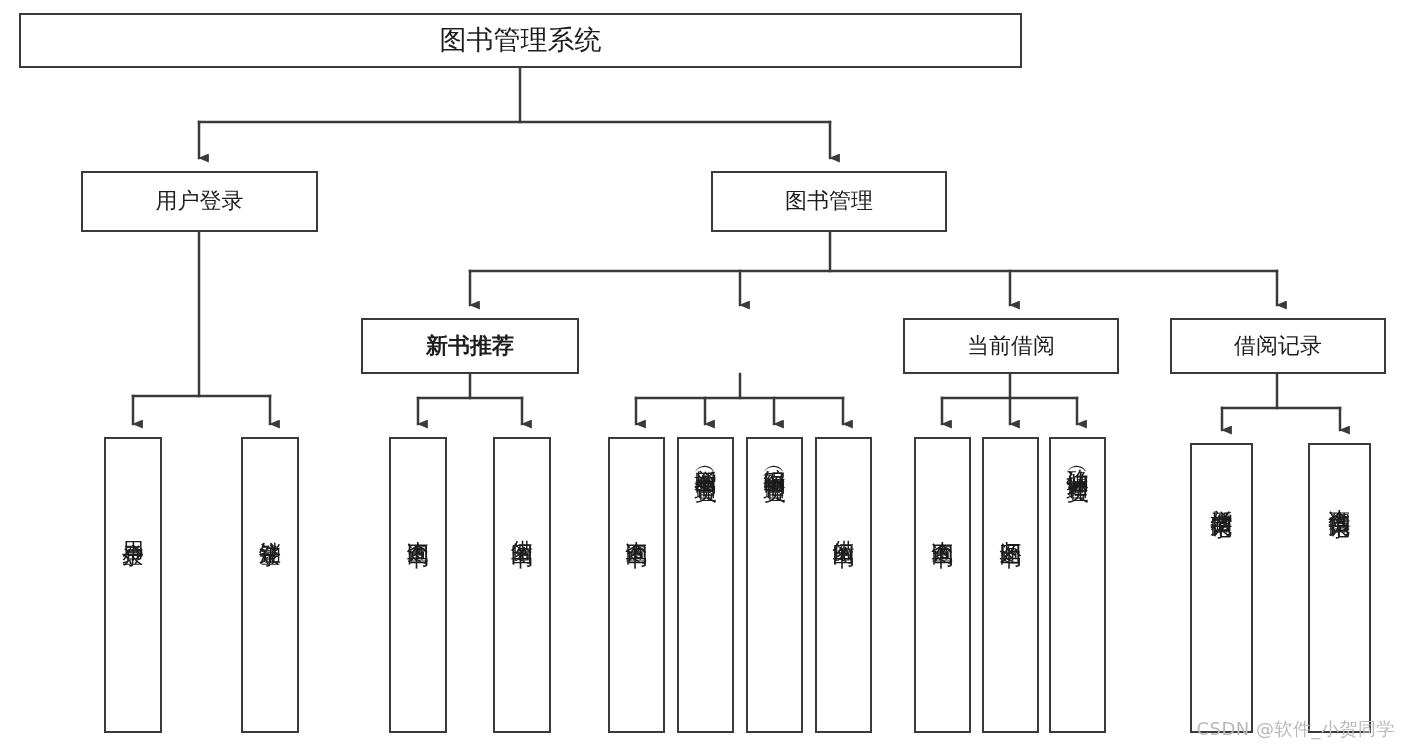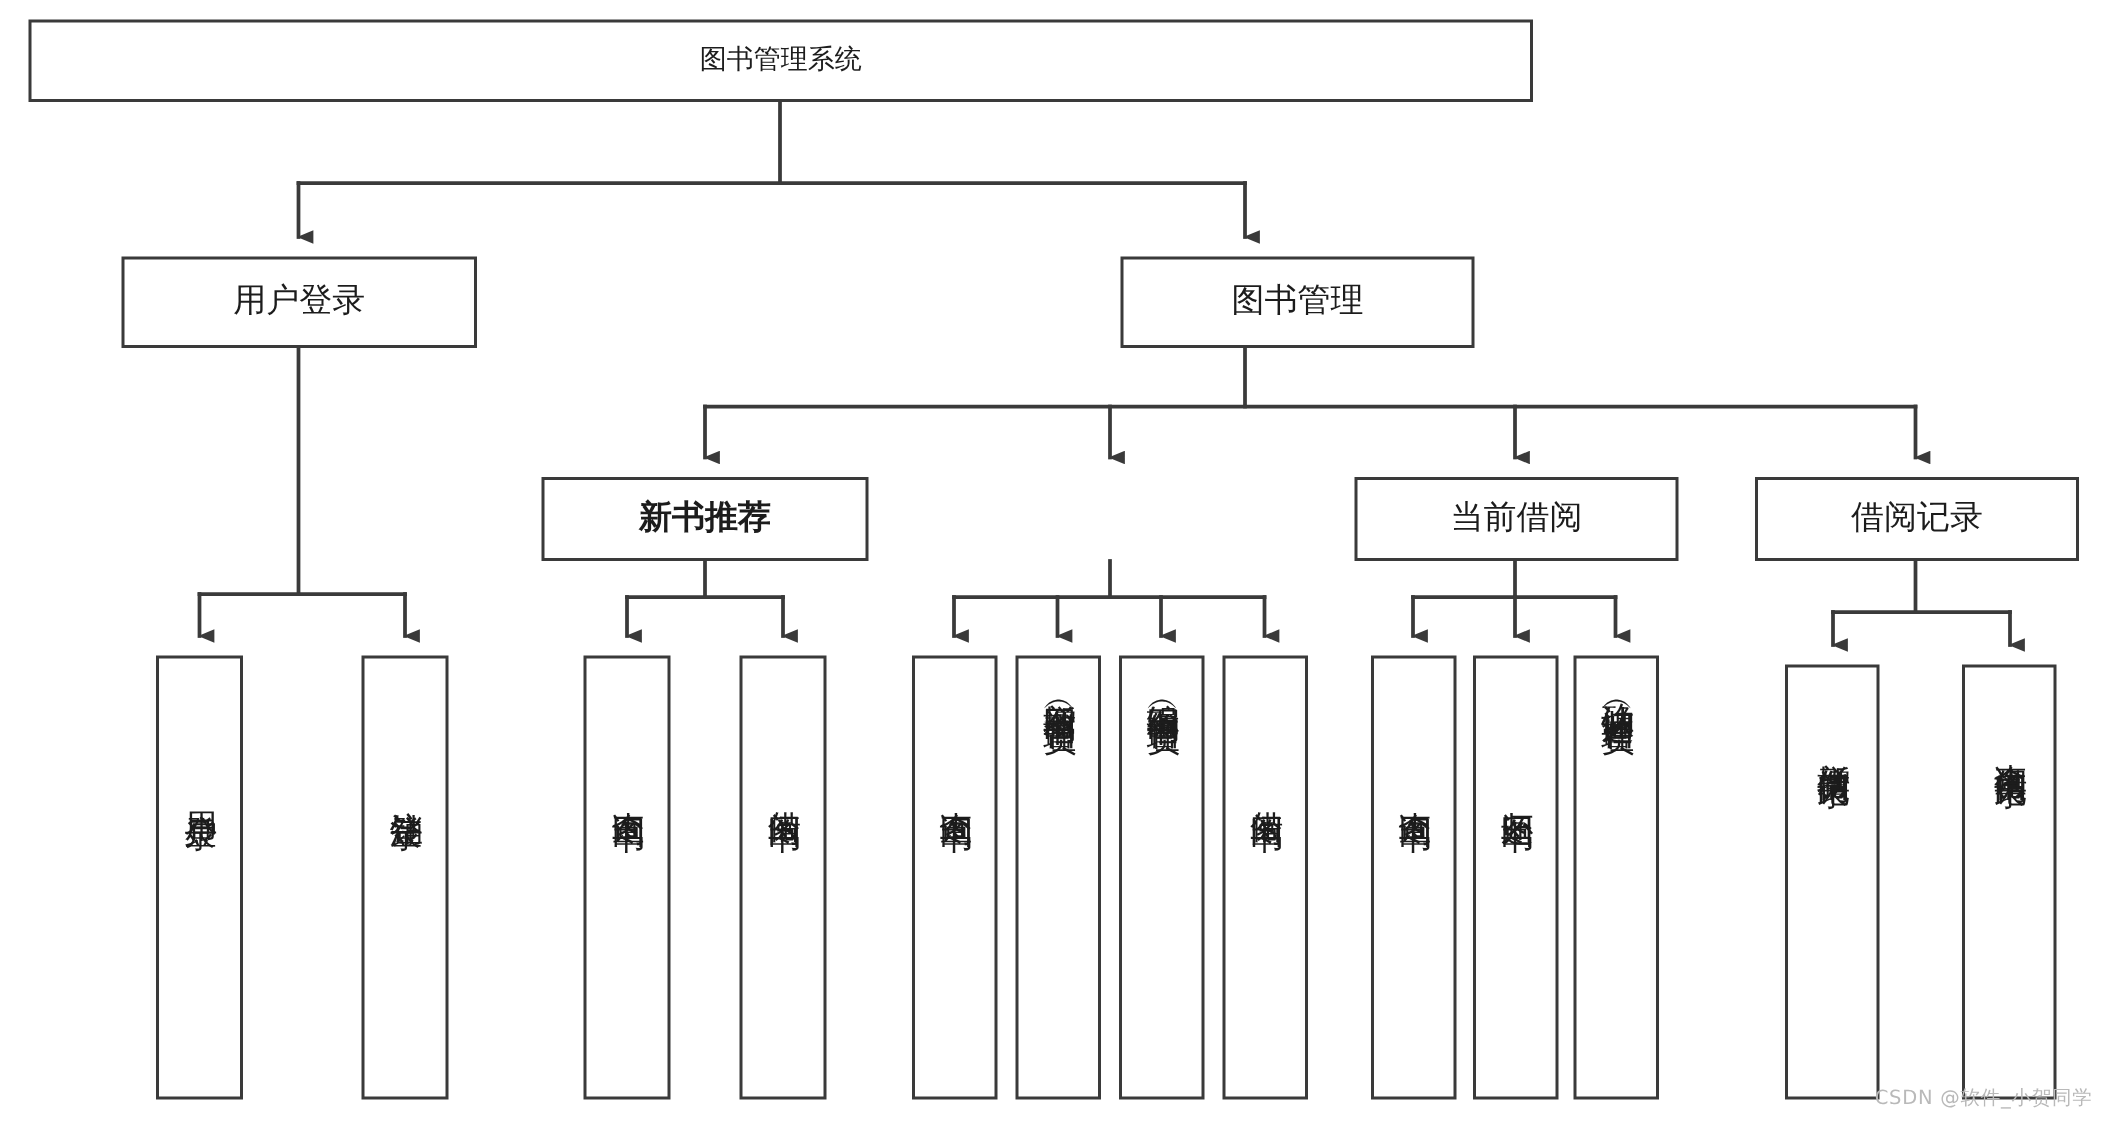--- a/index.html
+++ b/index.html
@@ -39,21 +39,21 @@
     color: #1c1c1c;
   }
   .node-label {
     display: block;
     text-align: center;
     line-height: 1.12;
     white-space: nowrap;
   }
   
   .node.root .node-label {
-    font-size: 18px;
+    font-size: 27px;
   }
   
   .node.h-node .node-label {
     font-size: 22px;
   }
   
   .node.leaf {
     align-items: flex-start;
     justify-content: center;
     padding-top: 6px;
@@ -73,21 +73,21 @@
     margin-top: 6px;
   }
   .node.leaf.leaf-wide .node-label {
     margin-top: 40px;
   }
   
   #watermark {
     position: absolute;
     right: 10px;
     bottom: 6px;
-    font-size: 13px;
+    font-size: 18px;
     color: #b9b9b9;
     white-space: nowrap;
     letter-spacing: 0.5px;
   }
 </style>
 </head>
 <body>
 
 <div id="diagram-root">
 
@@ -157,21 +157,21 @@
   </svg>
 
   <div class="node root" style="left:19px; top:13px; width:1003px; height:55px;">
     <span class="node-label">图书管理系统</span>
   </div>
 
   <div class="node h-node" style="left:81px; top:171px; width:237px; height:61px;">
     <span class="node-label">用户登录</span>
   </div>
 
-  <div class="node h-node" style="left:711px; top:171px; width:236px; height:61px;margin-left:36px;">
+  <div class="node h-node" style="left:711px; top:171px; width:236px; height:61px;">
     <span class="node-label">图书管理</span>
   </div>
 
   <div class="node h-node" style="left:361px; top:318px; width:218px; height:56px;font-weight:bold;">
     <span class="node-label">新书推荐</span>
   </div>
 
 
   <div class="node h-node" style="left:1170px; top:318px; width:216px; height:56px;">
     <span class="node-label">借阅记录</span>

